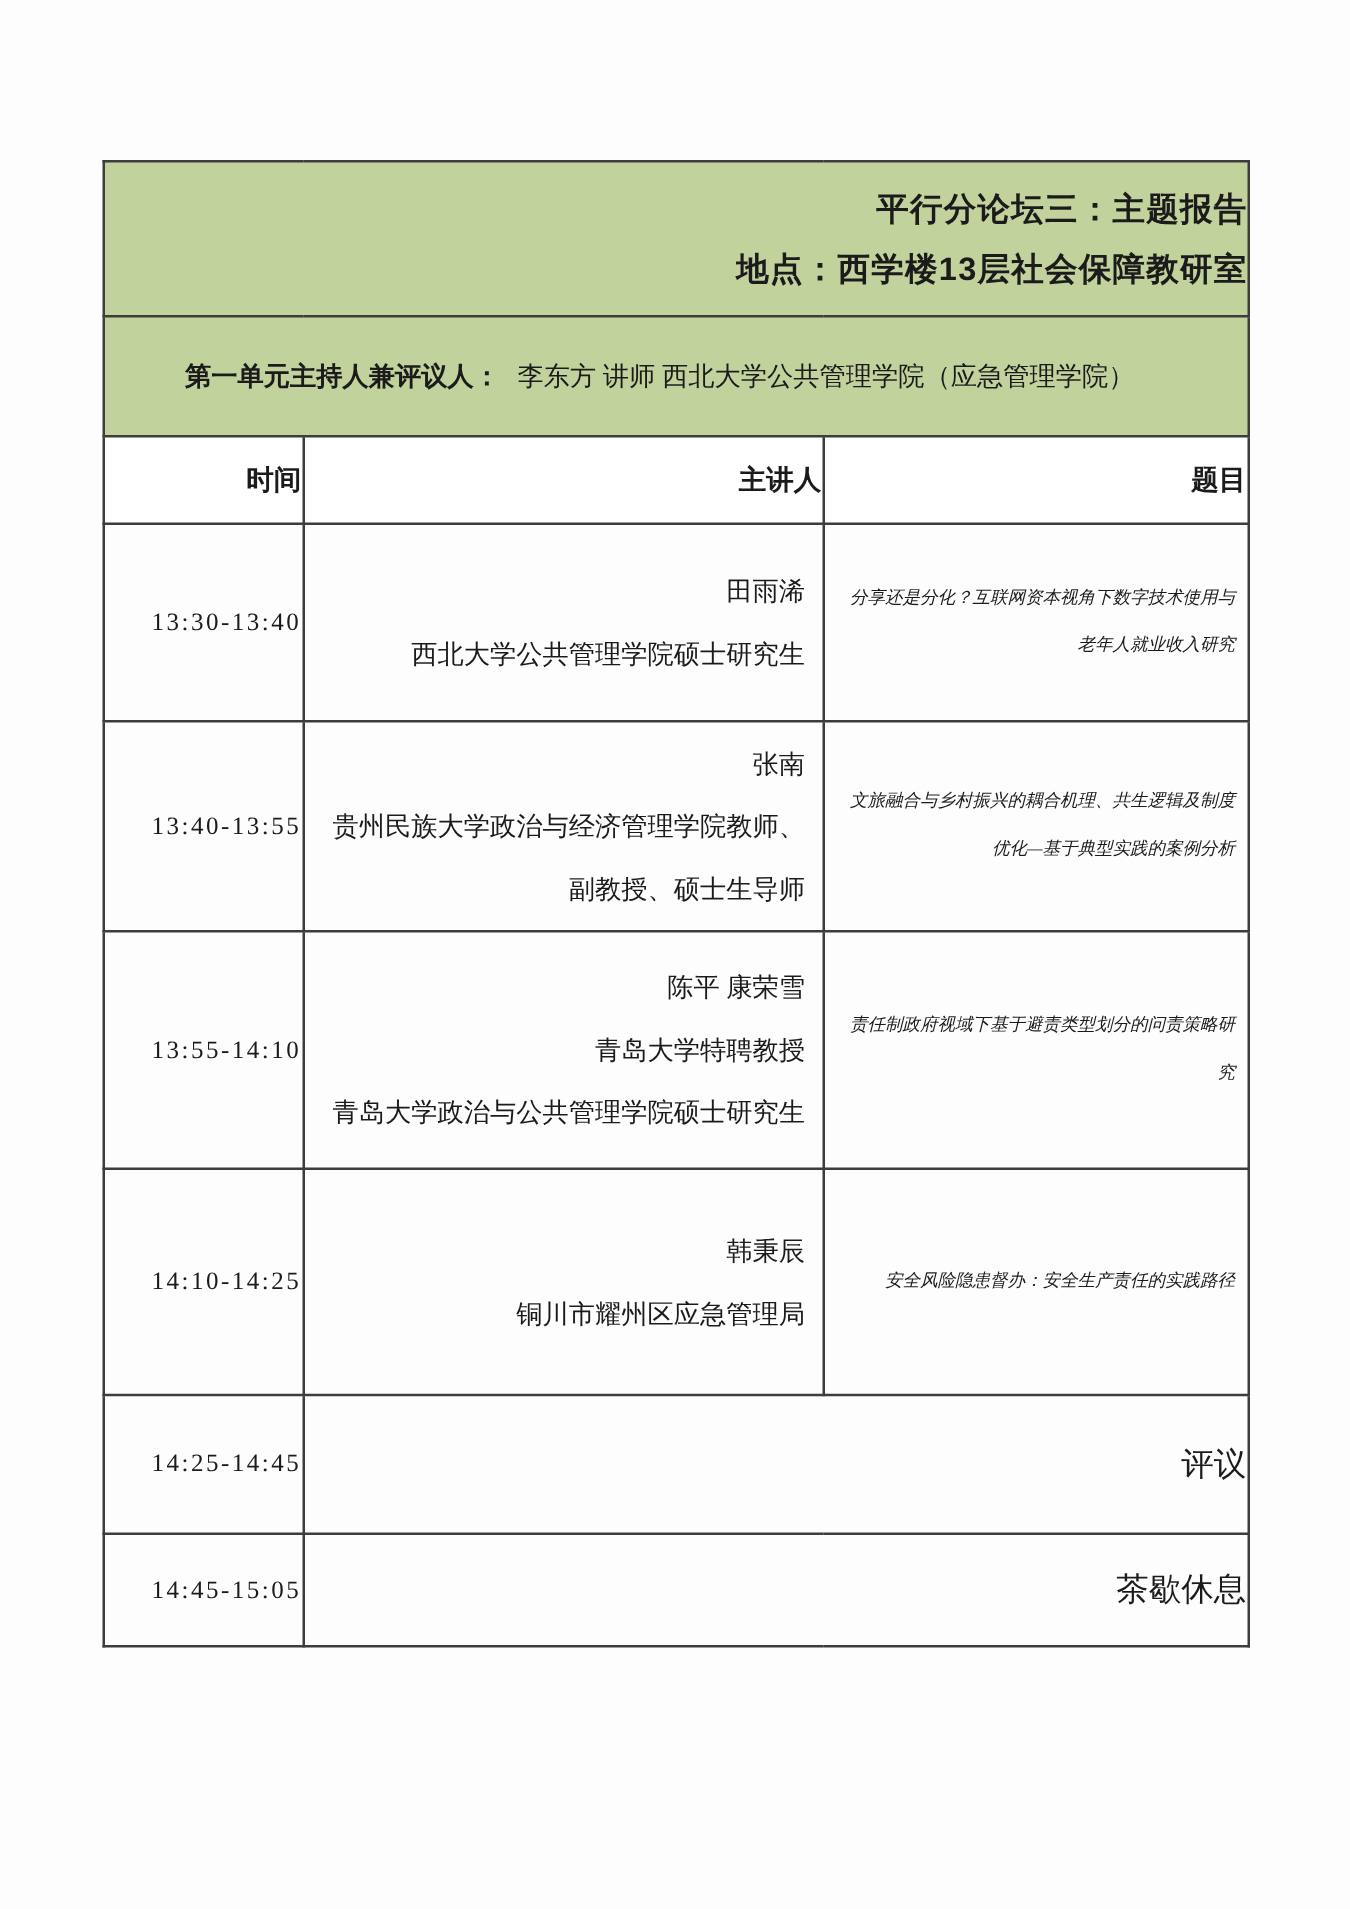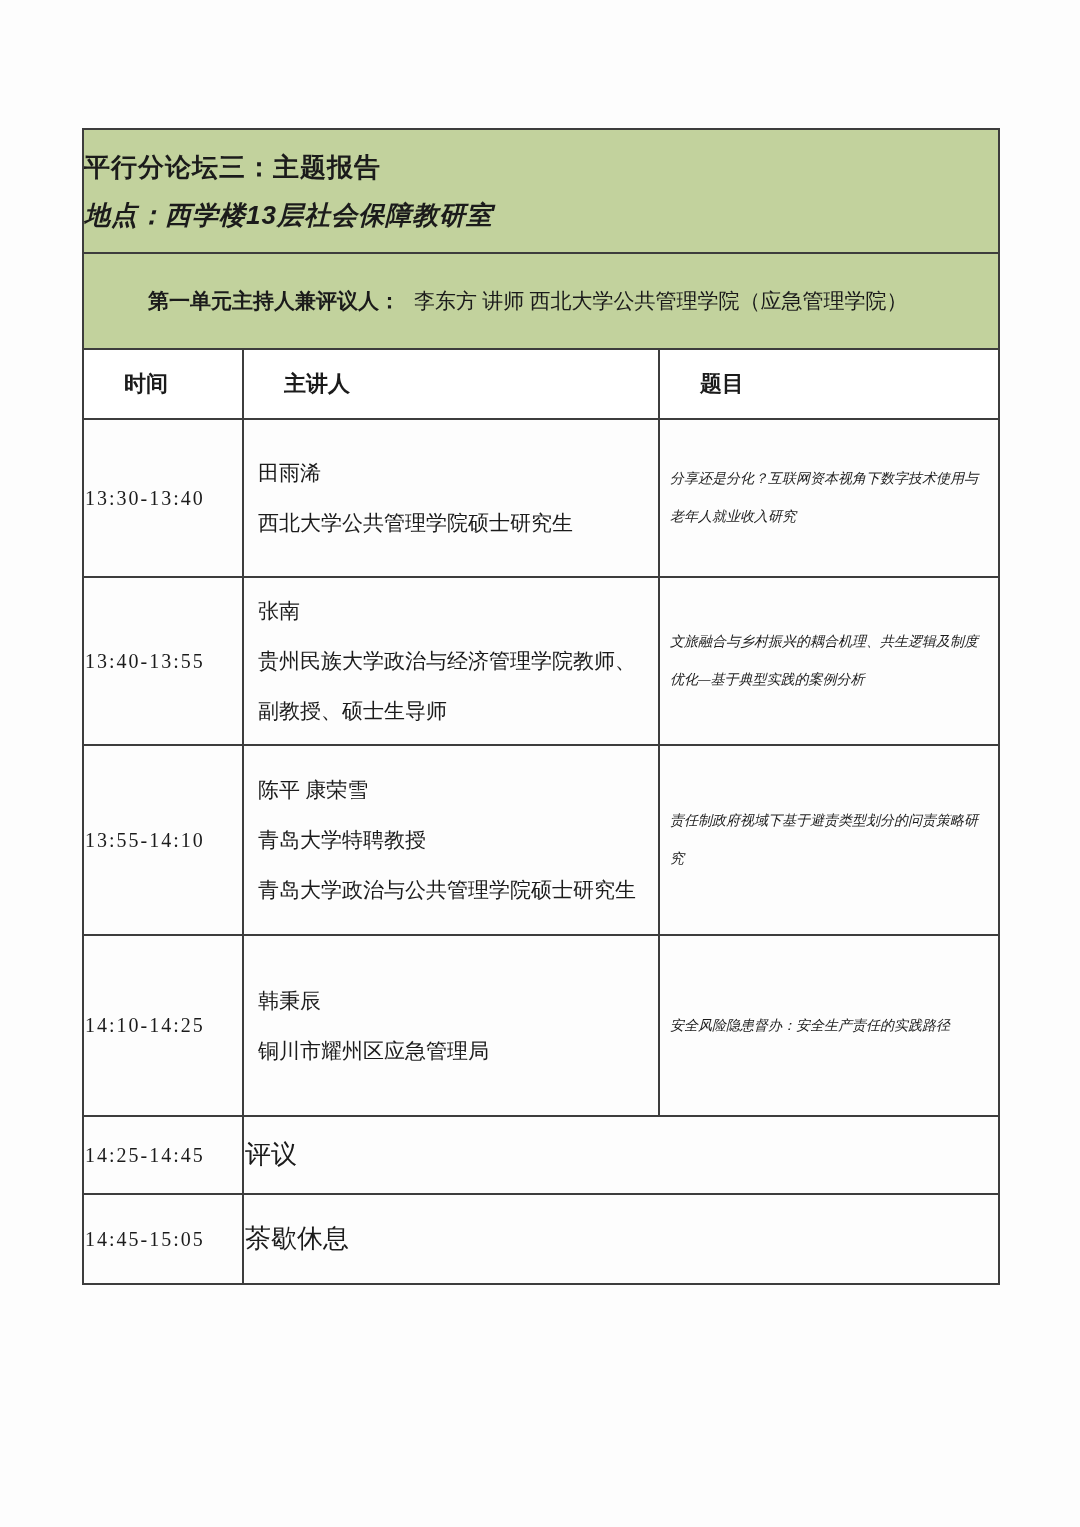--- a/index.html
+++ b/index.html
@@ -20,32 +20,32 @@
   }
   table.program{
     position:absolute;left:82px;top:128px;
     width:916px;
     border-collapse:collapse;
     table-layout:fixed;
   }
   table.program td, table.program th{
     border:2px solid var(--border-color);
     vertical-align:middle;
-    text-align:left;
+    text-align:right;
     color:var(--ink);
   }
   .green{background:var(--accent-green);}
   .title-cell{padding:0;}
   .title-cell .title-line{
     font-family:"Liberation Sans", sans-serif;
     font-weight:bold;
     font-size:26px;
     letter-spacing:1px;
   }
-  .title-cell .title-line + .title-line{margin-top:13px;font-style:italic;}
+  .title-cell .title-line + .title-line{margin-top:13px;}
   .moderator-cell{
     text-align:left !important;
     padding:0 20px 0 64px;
     font-size:21px;
   }
   .mod-label{
     font-family:"Liberation Sans", sans-serif;
     font-weight:bold;
   }
   .mod-value{
@@ -128,21 +128,21 @@
 青岛大学政治与公共管理学院硕士研究生</td>
       <td class="topic">责任制政府视域下基于避责类型划分的问责策略研究</td>
     </tr>
     <tr style="height:181px">
       <td class="time">14:10-14:25</td>
       <td class="speaker">韩秉辰
 铜川市耀州区应急管理局</td>
       <td class="topic">安全风险隐患督办：安全生产责任的实践路径</td>
     </tr>
 
-    <tr style="height:78px">
+    <tr style="height:111px">
       <td class="time">14:25-14:45</td>
       <td colspan="2" class="span-label">评议</td>
     </tr>
     <tr style="height:90px">
       <td class="time">14:45-15:05</td>
       <td colspan="2" class="span-label">茶歇休息</td>
     </tr>
   </tbody>
 </table>
 

